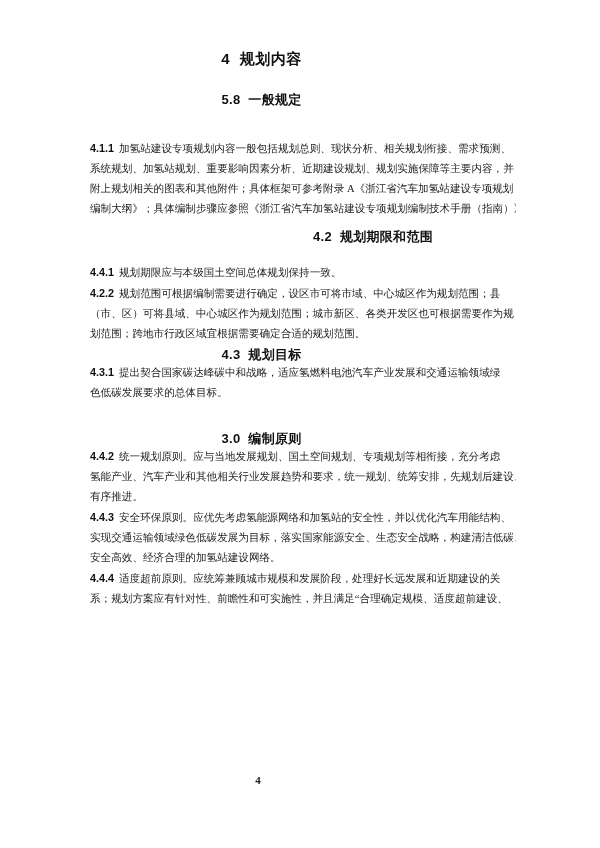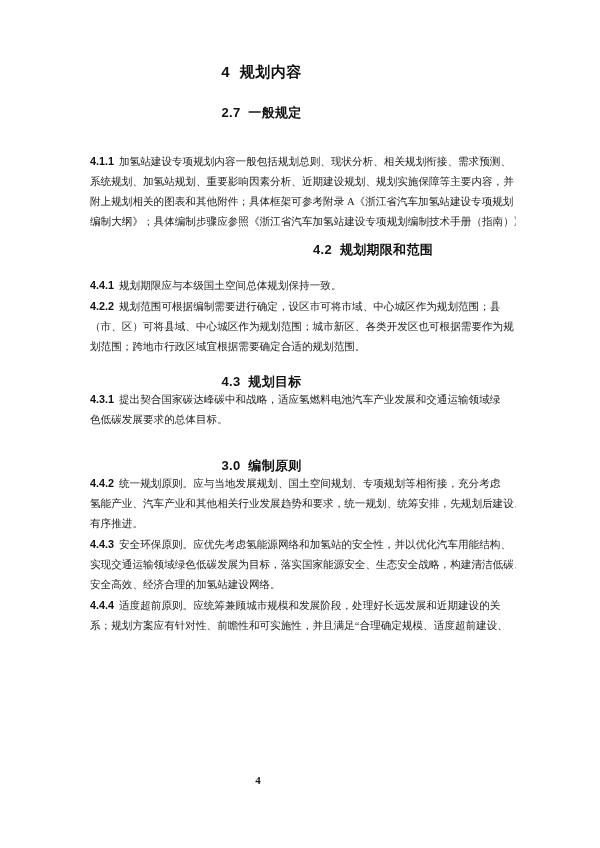--- a/index.html
+++ b/index.html
@@ -4,21 +4,21 @@
 <style>
   html, body { margin: 0; padding: 0; background: #ffffff; }
   .page {
     position: relative;
     width: 516px;
     height: 848px;
     margin: 0;
     background: #ffffff;
     color: #1c1c1c;
     box-sizing: border-box;
-    padding: 64px 83px 0 90px;
+    padding: 51px 83px 0 90px;
     font-family: "Liberation Serif", "DejaVu Serif", serif;
     font-size: 10.6px;
     overflow: hidden;
   }
   .chapter-heading {
     margin: 0;
     text-align: center;
     font-family: "Liberation Sans", "DejaVu Sans", sans-serif;
     font-weight: 700;
     font-size: 15px;
@@ -33,21 +33,21 @@
     font-family: "Liberation Sans", "DejaVu Sans", sans-serif;
     font-weight: 700;
     font-size: 13px;
     line-height: 14px;
     word-spacing: 4px;
     letter-spacing: 0.3px;
     color: #111111;
   }
   .sec-1 .section-heading { margin-top: 26px; }
   .sec-2 .section-heading { margin-top: 11px; text-align: right; }
-  .sec-3 .section-heading { margin-top: 18px; }
+  .sec-3 .section-heading { margin-top: 4px; }
   .sec-4 .section-heading { margin-top: 29px; }
 
   .clause {
     margin: 0;
     line-height: 20px;
     white-space: pre;           
     text-align: left;
   }
   .sec-1 .clause.first { margin-top: 31px; }
   .sec-2 .clause.first { margin-top: 18px; }
@@ -73,21 +73,21 @@
     color: #1c1c1c;
   }
 </style>
 </head>
 <body>
 
 <div class="page">
   <h1 class="chapter-heading">4 规划内容</h1>
 
   <section class="sec-1">
-    <h2 class="section-heading">2.7 一般规定</h2>
+    <h2 class="section-heading">5.8 一般规定</h2>
     <p class="clause first"><span class="clause-num">4.1.1</span><span class="clause-text">加氢站建设专项规划内容一般包括规划总则、现状分析、相关规划衔接、需求预测、
 系统规划、加氢站规划、重要影响因素分析、近期建设规划、规划实施保障等主要内容，并
 附上规划相关的图表和其他附件；具体框架可参考附录 A《浙江省汽车加氢站建设专项规划
 编制大纲》；具体编制步骤应参照《浙江省汽车加氢站建设专项规划编制技术手册（指南）》。</span></p>
   </section>
 
   <section class="sec-2">
     <h2 class="section-heading">4.2 规划期限和范围</h2>
     <p class="clause first"><span class="clause-num">4.4.1</span><span class="clause-text">规划期限应与本级国土空间总体规划保持一致。</span></p>
     <p class="clause"><span class="clause-num">4.2.2</span><span class="clause-text">规划范围可根据编制需要进行确定，设区市可将市域、中心城区作为规划范围；县

